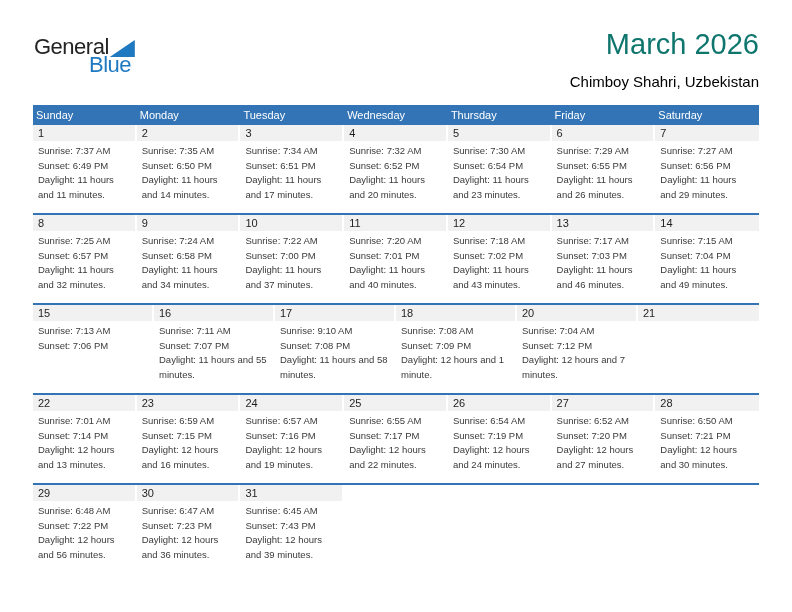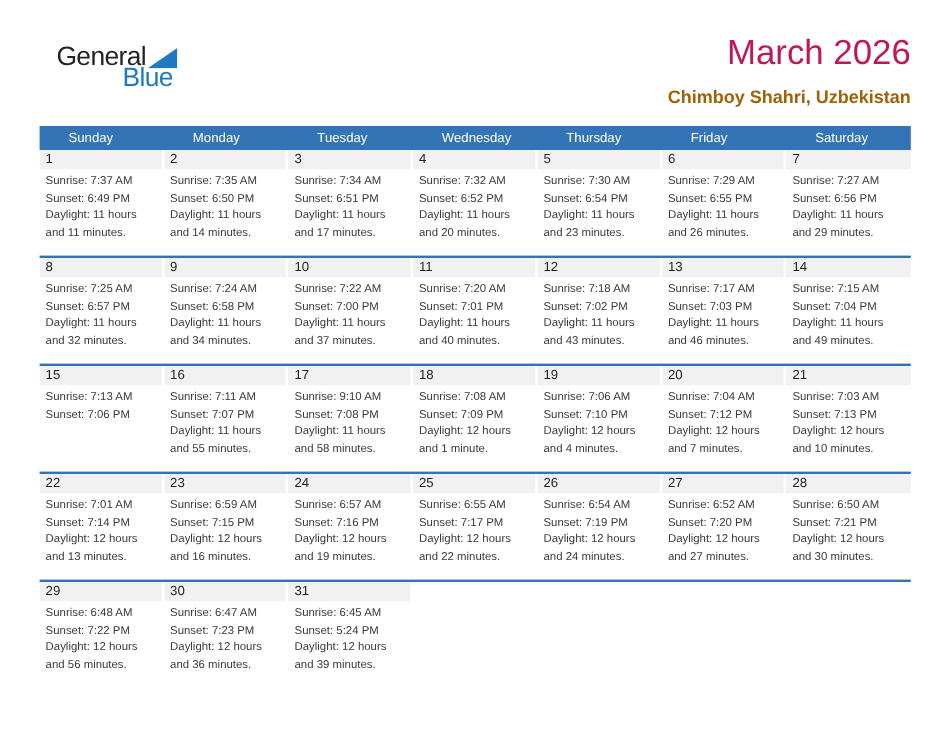--- a/index.html
+++ b/index.html
@@ -4,35 +4,35 @@
 <style>
   html,body{margin:0;padding:0;}
   body{
     width:792px;height:612px;background:#ffffff;
     font-family:"Liberation Sans",sans-serif;
     -webkit-font-smoothing:antialiased;
   }
   .page{position:relative;width:792px;height:612px;overflow:hidden;background:#fff;}
 
   
-  .logo{position:absolute;left:47px;top:36px;line-height:1;}
+  .logo{position:absolute;left:34px;top:36px;line-height:1;}
   .logo-line1{display:flex;align-items:flex-end;font-size:22px;color:#232323;letter-spacing:-0.5px;}
   .logo-tri{width:25px;height:17px;background:var(--logo_blue);
     clip-path:polygon(0 100%,100% 0,100% 100%);margin-left:1px;margin-bottom:1px;}
   .logo-line2{font-size:22px;color:var(--logo_blue);letter-spacing:-0.5px;margin-left:55px;margin-top:-4px;}
 
   
   .titles{position:absolute;right:33px;top:28px;text-align:right;}
-  .title{font-size:29px;font-weight:400;color:#be185d;margin:0;letter-spacing:0;}
-  .subtitle{font-size:15px;font-weight:700;color:#a16207;margin:12px 0 0 0;}
+  .title{font-size:29px;font-weight:400;color:#0f766e;margin:0;letter-spacing:0;}
+  .subtitle{font-size:15px;font-weight:400;color:#000000;margin:12px 0 0 0;}
 
   
   .calendar{position:absolute;left:33px;top:105px;width:726px;}
   .weekday-row{display:flex;background:var(--accent);height:20px;}
-  .weekday{flex:1;color:var(--header_text);font-size:11px;padding:4px 0 0 24px;box-sizing:border-box;overflow:hidden;}
+  .weekday{flex:1;color:var(--header_text);font-size:11px;padding:4px 0 0 3px;box-sizing:border-box;overflow:hidden;}
   .week{display:flex;height:88px;}
   .week + .week{border-top:2px solid var(--accent);}
   .cell{flex:1;overflow:hidden;min-width:0;}
   .daybar{height:16px;background:var(--stripe);font-size:11px;color:#1f1f1f;
     padding:2px 0 0 5px;box-sizing:border-box;margin-right:2px;}
   .cell:last-child .daybar{margin-right:0;}
   .cell.empty .daybar{background:transparent;}
   .info{font-size:9.5px;color:var(--body_text);line-height:14.5px;padding:3px 6px 0 5px;}
 </style>
 </head>
@@ -206,42 +206,29 @@
           </div>
           <div class="cell">
             <div class="daybar">18</div>
             <div class="info">
               <div class="line">Sunrise: 7:08 AM</div>
               <div class="line">Sunset: 7:09 PM</div>
               <div class="line">Daylight: 12 hours and 1 minute.</div>
             </div>
           </div>
           <div class="cell">
-            <div class="daybar">19</div>
-            <div class="info">
-              <div class="line">Sunrise: 7:06 AM</div>
-              <div class="line">Sunset: 7:10 PM</div>
-              <div class="line">Daylight: 12 hours and 4 minutes.</div>
-            </div>
-          </div>
-          <div class="cell">
             <div class="daybar">20</div>
             <div class="info">
               <div class="line">Sunrise: 7:04 AM</div>
               <div class="line">Sunset: 7:12 PM</div>
               <div class="line">Daylight: 12 hours and 7 minutes.</div>
             </div>
           </div>
           <div class="cell">
             <div class="daybar">21</div>
-            <div class="info">
-              <div class="line">Sunrise: 7:03 AM</div>
-              <div class="line">Sunset: 7:13 PM</div>
-              <div class="line">Daylight: 12 hours and 10 minutes.</div>
-            </div>
           </div>
         </div>
         <div class="week">
           <div class="cell">
             <div class="daybar">22</div>
             <div class="info">
               <div class="line">Sunrise: 7:01 AM</div>
               <div class="line">Sunset: 7:14 PM</div>
               <div class="line">Daylight: 12 hours and 13 minutes.</div>
             </div>
@@ -309,21 +296,21 @@
             <div class="info">
               <div class="line">Sunrise: 6:47 AM</div>
               <div class="line">Sunset: 7:23 PM</div>
               <div class="line">Daylight: 12 hours and 36 minutes.</div>
             </div>
           </div>
           <div class="cell">
             <div class="daybar">31</div>
             <div class="info">
               <div class="line">Sunrise: 6:45 AM</div>
-              <div class="line">Sunset: 5:24 PM</div>
+              <div class="line">Sunset: 7:43 PM</div>
               <div class="line">Daylight: 12 hours and 39 minutes.</div>
             </div>
           </div>
           <div class="cell empty">
             <div class="daybar"></div>
           </div>
           <div class="cell empty">
             <div class="daybar"></div>
           </div>
           <div class="cell empty">

